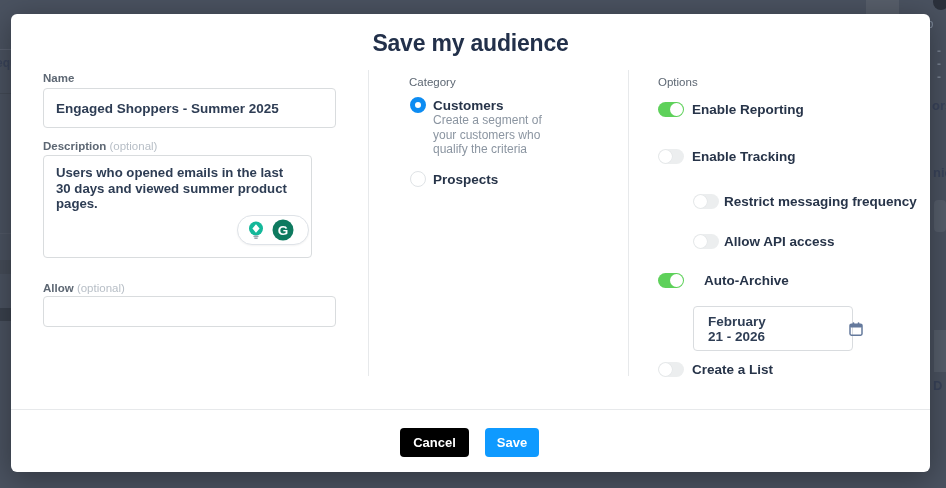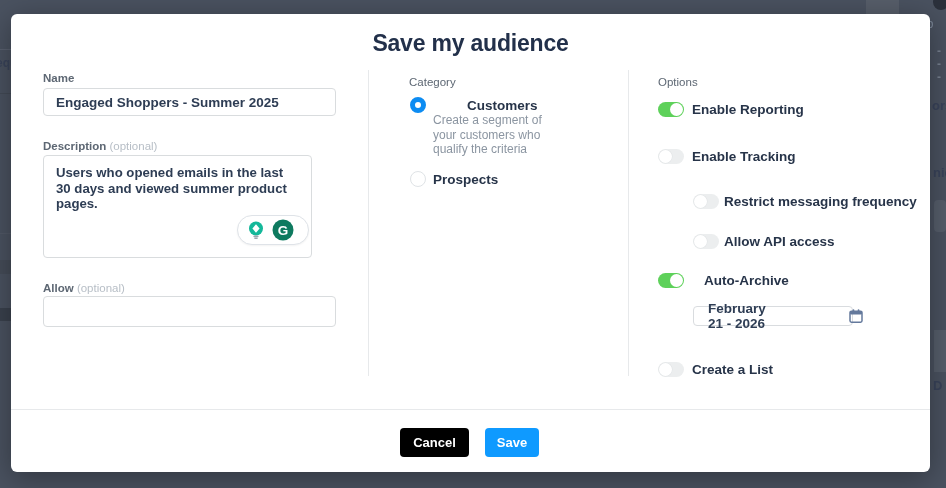--- a/index.html
+++ b/index.html
@@ -48,21 +48,21 @@
 
   
   .toggle{position:absolute;width:26px;height:15px;border-radius:8px;}
   .toggle.on{background:#5ed15a;}
   .toggle.on::after{content:'';position:absolute;right:1px;top:1px;width:13px;height:13px;
                     background:#fff;border-radius:50%;}
   .toggle.off{background:#eceeef;}
   .toggle.off::after{content:'';position:absolute;left:1px;top:1px;width:13px;height:13px;
                      background:#fff;border-radius:50%;box-shadow:0 0 0 0.5px #e0e3e5;}
 
-  .date-field{position:absolute;left:682px;top:292px;width:160px;height:20px;
+  .date-field{position:absolute;left:682px;top:292px;width:160px;height:45px;
               border:1px solid #d9dcdf;border-radius:4px;background:#fff;display:flex;align-items:center;gap:41px;}
   .date-text{flex:1;font-size:13.5px;font-weight:700;color:#2e3d54;padding-left:14px;}
   .date-sep{width:1px;height:100%;background:#d9dcdf;}
   .date-cal{width:28px;display:flex;align-items:center;justify-content:center;cursor:pointer;}
 
   .btn{position:absolute;top:414px;height:29px;border:none;border-radius:4px;color:#fff;
        font-size:13px;font-weight:700;cursor:pointer;display:flex;align-items:center;justify-content:center;}
   .btn-cancel{left:389px;width:69px;background:#000000;}
   .btn-save{left:474px;width:54px;background:#0f9aff;}
 </style>
@@ -92,21 +92,21 @@
 
   <div class="modal">
     <div class="modal-title">Save my audience</div>
 
     <div class="vdiv" style="left:357px;"></div>
     <div class="vdiv" style="left:617px;"></div>
 
     <div class="field-label" style="left:32px;top:58px;">
       <span>Name</span>
     </div>
-    <input class="text-input" style="top: 74px; height: 28px;" value="Engaged Shoppers - Summer 2025">
+    <input class="text-input" style="top: 74px; height: 40px;" value="Engaged Shoppers - Summer 2025">
 
     <div class="field-label" style="left:32px;top:126px;">
       <span>Description</span>
       <span class="optional">(optional)</span>
     </div>
     <div class="textarea-box">
       <div class="textarea-text">Users who opened emails in the last 30 days and viewed summer product pages.</div>
       <div class="gram-pill">
         <svg width="22" height="22" viewBox="0 0 22 22">
           <circle cx="11" cy="9.5" r="7" fill="#14b89a"></circle>
@@ -124,21 +124,21 @@
 
     <div class="field-label" style="left:32px;top:268px;">
       <span>Allow</span>
       <span class="optional">(optional)</span>
     </div>
     <input class="text-input" style="top: 282px; height: 31px;" value="">
 
     <div class="col-head" style="left:398px;top:62px;">Category</div>
 
     <div class="radio sel" style="left:399px;top:83px;"></div>
-    <div class="opt-label" style="left:422px;top:84px;margin-left:34px;">Customers</div>
+    <div class="opt-label" style="left:422px;top:84px;">Customers</div>
     <div class="opt-desc" style="left:422px;top:99px;">Create a segment of your customers who qualify the criteria</div>
 
     <div class="radio unsel" style="left:399px;top:157px;"></div>
     <div class="opt-label" style="left:422px;top:158px;">Prospects</div>
 
     <div class="col-head" style="left:647px;top:62px;">Options</div>
 
     <div class="toggle on" style="left:647px;top:88px;"></div>
     <div class="opt-label" style="left:681px;top:88px;">Enable Reporting</div>
 

